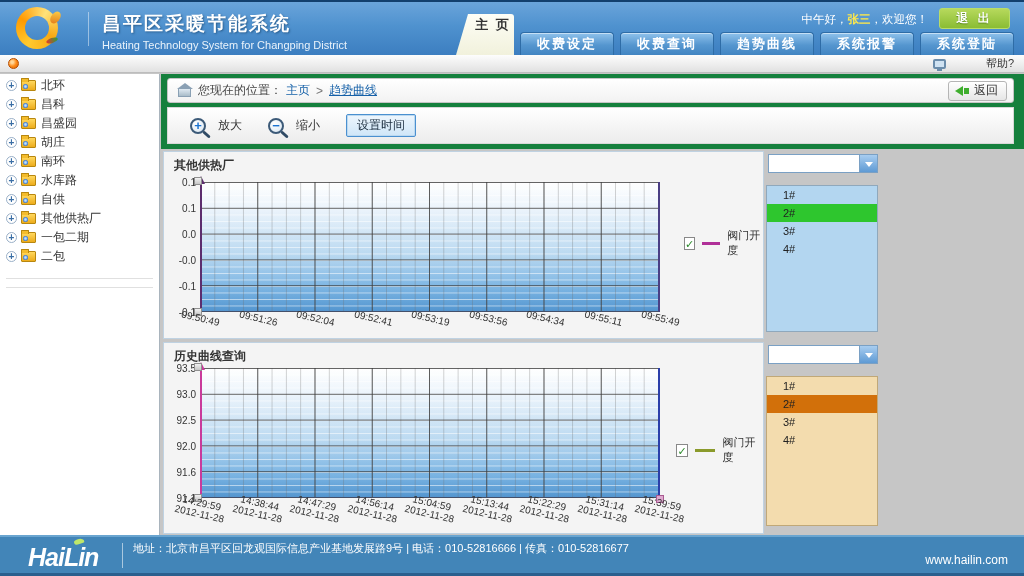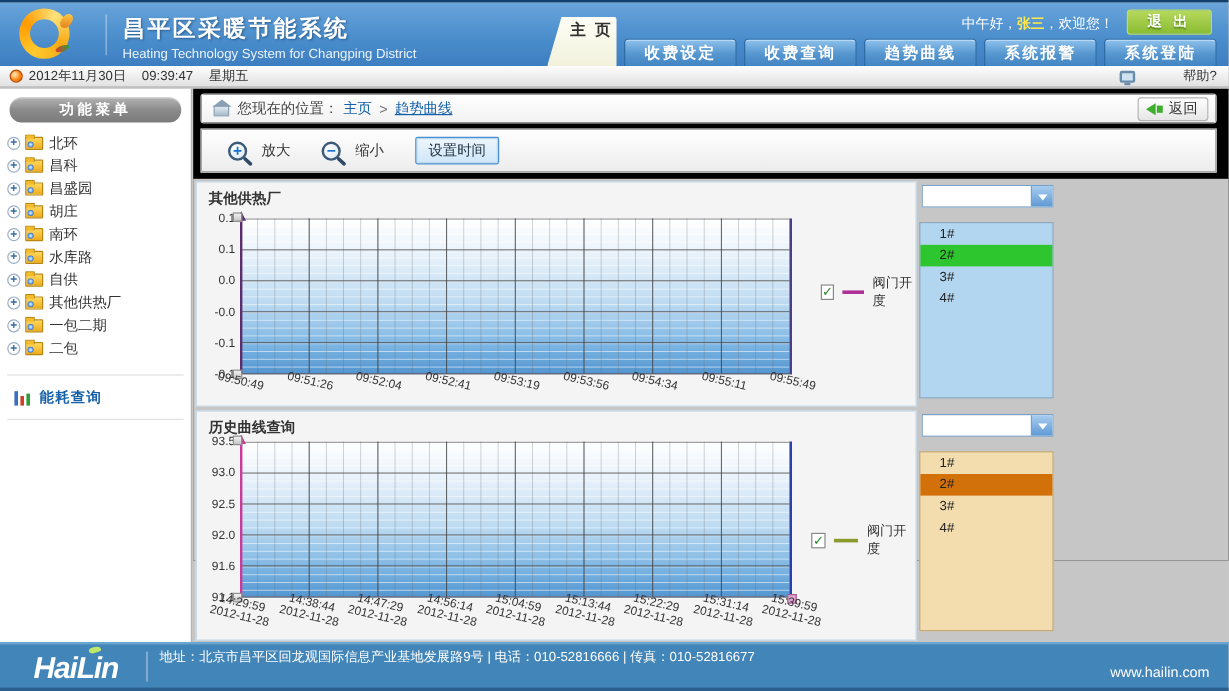--- a/index.html
+++ b/index.html
@@ -68,21 +68,21 @@
   .sidebar-sep { margin:8px 6px; border-top:1px solid #e0e0e0; }
   .energy-link { display:flex; align-items:center; padding-left:12px; height:20px; cursor:pointer; }
   .bars-icon { width:14px; height:13px; position:relative; margin-right:7px; }
   .bars-icon i { position:absolute; bottom:0; width:3px; display:block; }
   .bars-icon i:nth-child(1){ left:0; height:12px; background:#3a6ebf; }
   .bars-icon i:nth-child(2){ left:5px; height:8px; background:#d04028; }
   .bars-icon i:nth-child(3){ left:10px; height:10px; background:#2e9e3a; }
   .energy-label { color:#1560a8; font-size:12px; font-weight:bold; letter-spacing:1px; }
 
   
-  #content { position:absolute; left:161px; top:74px; width:863px; height:393px; background:#000000; }
+  #content { position:absolute; left:161px; top:74px; width:863px; height:393px; background:#15803d; }
   .breadcrumb { position:absolute; left:6px; top:4px; right:10px; height:25px; border:1px solid #c5c5c5; border-radius:3px;
     background:linear-gradient(180deg,#ffffff,#f2f2f2); display:flex; align-items:center; padding:0 6px 0 10px; font-size:12px; color:#444; }
   .home-icon { width:13px; height:9px; background:linear-gradient(180deg,#dfe9f2,#a9bcc9); border:1px solid #8aa0b4;
     position:relative; margin:3px 7px 0 0; }
   .home-icon::before { content:""; position:absolute; left:-2px; top:-6px; border-left:8px solid transparent;
     border-right:8px solid transparent; border-bottom:6px solid #8aa0b4; }
   .crumb-link { color:#1560a8; cursor:pointer; margin:0 4px; }
   .crumb-sep { color:#777; margin:0 2px; }
   .crumb-current { color:#1560a8; text-decoration:underline; cursor:pointer; margin-left:4px; }
   .back-btn { margin-left:auto; height:20px; border:1px solid #b5b5b5; border-radius:3px; background:linear-gradient(180deg,#fff,#e6e6e6);
@@ -192,33 +192,27 @@
         <div class="tab">收费设定</div>
         <div class="tab">收费查询</div>
         <div class="tab">趋势曲线</div>
         <div class="tab">系统报警</div>
         <div class="tab">系统登陆</div>
       </div>
   </div>
 
   <div id="statusbar">
     <span class="clock-icon"></span>
-    <span class="status-text">
-      <span>2012年11月30日</span>
-      <span>09:39:47</span>
-      <span>星期五</span>
-    </span>
     <span class="help-area">
       <span class="monitor-icon"></span>
       <span class="help-label">帮助?</span>
     </span>
   </div>
 
   <div id="sidebar">
-    <div class="menu-pill">功能菜单</div>
     <div class="tree">
 
     <div class="tree-item">
           <span class="expand-icon">+</span>
           <span class="folder-icon"></span>
           <span>北环</span>
         </div>
         <div class="tree-item">
           <span class="expand-icon">+</span>
           <span class="folder-icon"></span>
@@ -259,28 +253,20 @@
           <span class="folder-icon"></span>
           <span>一包二期</span>
         </div>
         <div class="tree-item">
           <span class="expand-icon">+</span>
           <span class="folder-icon"></span>
           <span>二包</span>
         </div>
       </div>
     <div class="sidebar-sep"></div>
-    <div class="energy-link">
-      <span class="bars-icon">
-          <i></i>
-          <i></i>
-          <i></i>
-        </span>
-      <span class="energy-label">能耗查询</span>
-    </div>
     <div class="sidebar-sep"></div>
   </div>
 
   <div id="content">
 
     <div class="breadcrumb">
       <span class="home-icon"></span>
       <span>您现在的位置：</span>
       <span class="crumb-link">主页</span>
       <span class="crumb-sep">&gt;</span>

